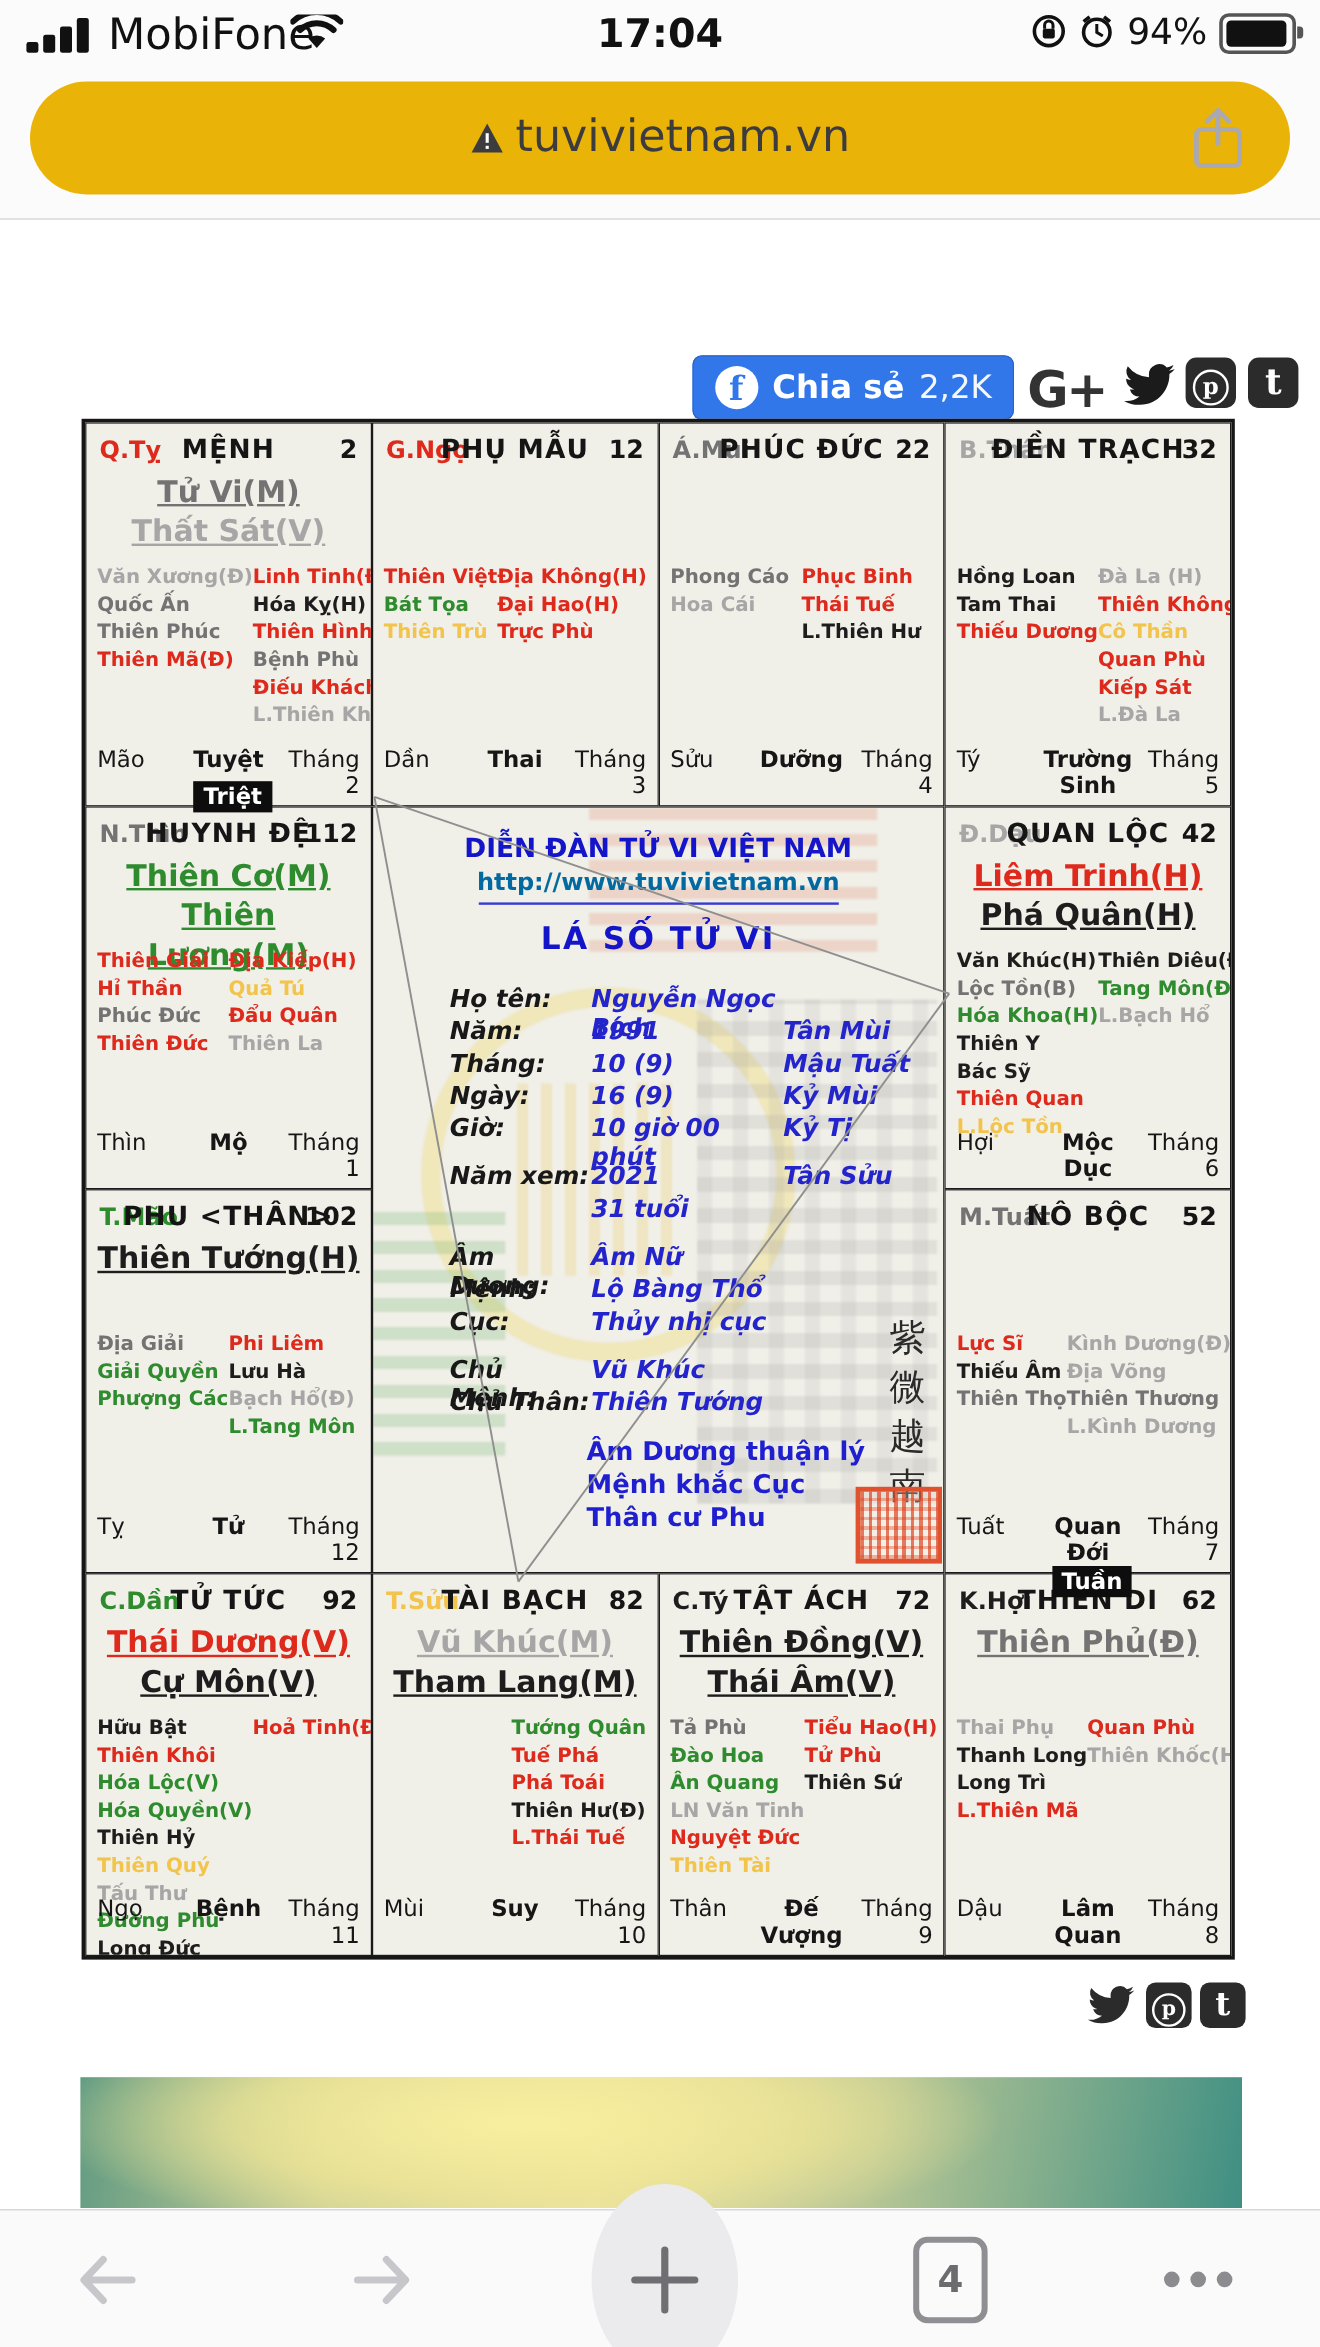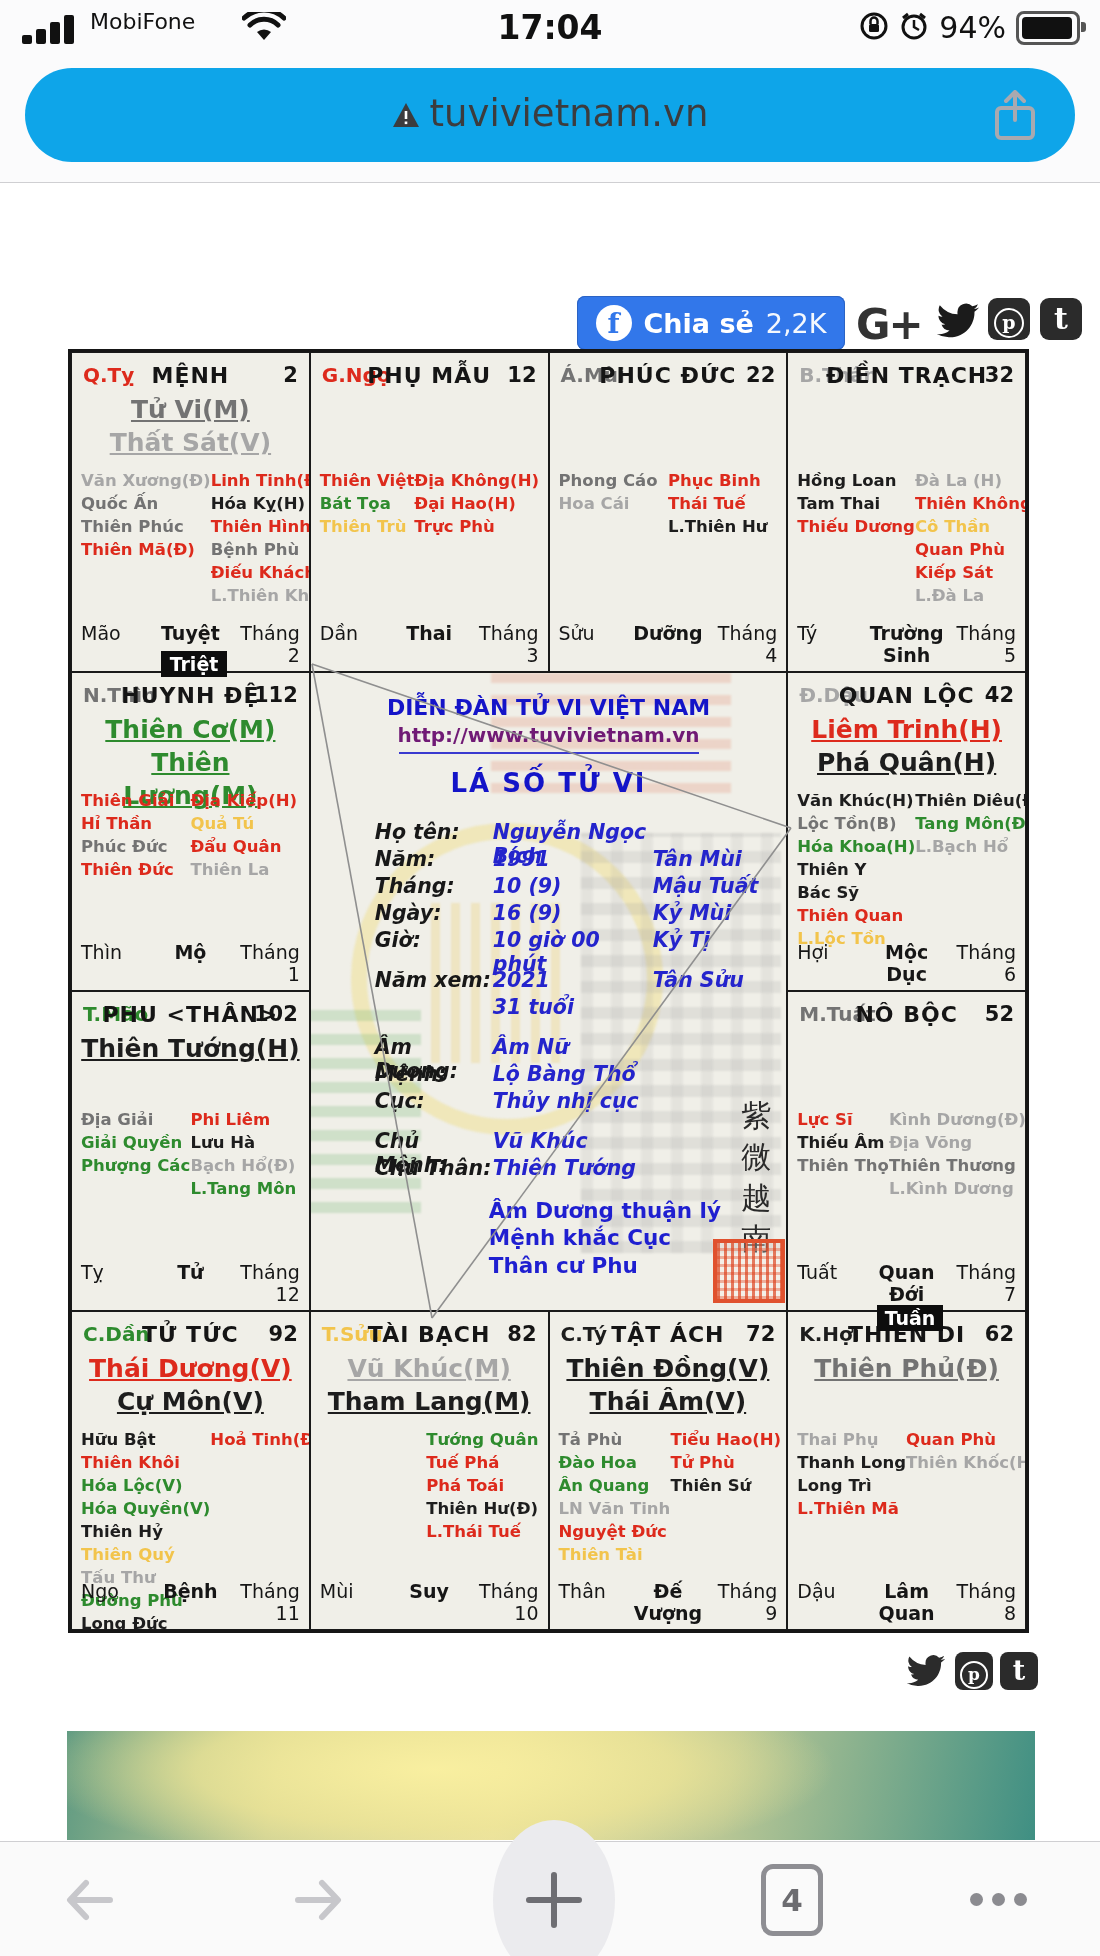--- a/index.html
+++ b/index.html
@@ -5,32 +5,32 @@
   html,body{margin:0;padding:0;background:#fff;}
   body{font-family:"DejaVu Sans","Liberation Sans",sans-serif; -webkit-font-smoothing:antialiased;}
   #screen{position:relative;width:1100px;height:1956px;background:#fff;overflow:hidden;}
 
   
   #statusbar{position:absolute;left:0;top:0;width:1100px;height:56px;background:#fbfbfc;}
   .sig{position:absolute;left:22px;top:14px;width:56px;height:30px;}
   .sig i{position:absolute;bottom:0;width:10px;background:#111;border-radius:2px;}
   .sig i:nth-child(1){left:0;height:9px}.sig i:nth-child(2){left:14px;height:15px}
   .sig i:nth-child(3){left:28px;height:22px}.sig i:nth-child(4){left:42px;height:29px}
-  #carrier{position:absolute;left:90px;top:9px;font-size:22px;color:#111;}
+  #carrier{position:absolute;left:90px;top:9px;font-size:36px;color:#111;}
   .wifi{position:absolute;left:242px;top:12px;}
   #clock{position:absolute;left:0;right:0;top:8px;text-align:center;font-size:33px;font-weight:700;color:#111;}
   .sb-right{position:absolute;right:20px;top:10px;display:flex;align-items:center;gap:10px;}
   #battpct{font-size:30px;color:#111;}
   .batt{position:relative;width:58px;height:28px;border:3px solid #555;border-radius:8px;}
   .batt b{position:absolute;left:3px;top:3px;bottom:3px;width:86%;background:#111;border-radius:4px;}
   .batt:after{content:"";position:absolute;right:-9px;top:8px;width:5px;height:10px;background:#555;border-radius:0 3px 3px 0;}
 
   
   #addrwrap{position:absolute;left:0;top:56px;width:1100px;height:126px;background:#fbfbfc;border-bottom:1px solid #cfcfd2;}
-  #addrpill{position:absolute;left:25px;top:12px;width:1050px;height:94px;background:#0ea5e9;border-radius:47px;}
+  #addrpill{position:absolute;left:25px;top:12px;width:1050px;height:94px;background:#eab308;border-radius:47px;}
   #addrtext{position:absolute;left:0;right:0;top:24px;text-align:center;font-size:37px;color:#3c3c3e;}
   .warn-tri{display:inline-block;vertical-align:-2px;margin-right:10px;}
   #share-ic{position:absolute;right:38px;top:22px;}
 
   
   #sharerow{position:absolute;left:0;top:290px;width:1100px;height:62px;}
   #fbbtn{position:absolute;left:577px;top:6px;width:268px;height:54px;background:#3277ea;border-radius:8px;color:#fff;display:flex;align-items:center;justify-content:center;gap:12px;box-shadow:0 0 0 1px #2b63c4 inset;}
   #fbbtn .fbc{width:36px;height:36px;border-radius:50%;background:#fff;color:#3277ea;font-weight:700;font-size:28px;text-align:center;line-height:38px;font-family:"DejaVu Serif",serif;}
   #fbbtn .lbl{font-size:27px;font-weight:700;}
   #fbbtn .cnt{font-size:27px;font-weight:400;opacity:.95;}
@@ -57,21 +57,21 @@
   .cell-bottom .stage{flex:1.4;text-align:center;font-weight:700;}
   .cell-bottom .month{flex:1;text-align:right;}
   .st-red{color:#dd2a1c}.st-orange{color:#737373}.st-yellow{color:#f2c44c}
   .st-green{color:#2e8b2e}.st-gray{color:#a6a6a6}.st-black{color:#1d1d1d}
 
   
   #center{position:relative;grid-row:2/4;grid-column:2/4;border:1.5px solid #1a1a1a;background:#f0efe8;overflow:hidden;}
   .wm{position:absolute;pointer-events:none;filter:blur(1px);}
   #center .content{position:relative;z-index:2;}
   #c-forum{margin-top:22px;text-align:center;font-size:22px;font-weight:700;color:#1414c8;}
-  #c-url{text-align:center;font-size:20px;font-weight:700;color:#701a75;margin-top:3px;}
+  #c-url{text-align:center;font-size:20px;font-weight:700;color:#0369a1;margin-top:3px;}
   #c-rule{width:300px;margin:5px auto 0;border-top:2.5px solid #3a3ad0;}
   #c-title{text-align:center;font-size:26px;font-weight:700;color:#1414c8;letter-spacing:2px;margin-top:14px;}
   #center-rows{margin:22px 0 0 64px;font-style:italic;}
   .center-row{display:grid;grid-template-columns:118px 160px 1fr;height:27px;align-items:baseline;}
   .center-row.gap{margin-top:13px;}
   .center-row .cl{font-size:20.5px;font-weight:700;color:#181818;}
   .center-row .cv{font-size:20.5px;font-weight:600;color:#2424cc;}
   .center-row .cx{font-size:20.5px;font-weight:600;color:#2424cc;}
   #center-conclusions{margin:14px 0 0 178px;}
   #center-conclusions div{font-size:21.5px;font-weight:700;color:#1f1fd0;line-height:27.5px;}

